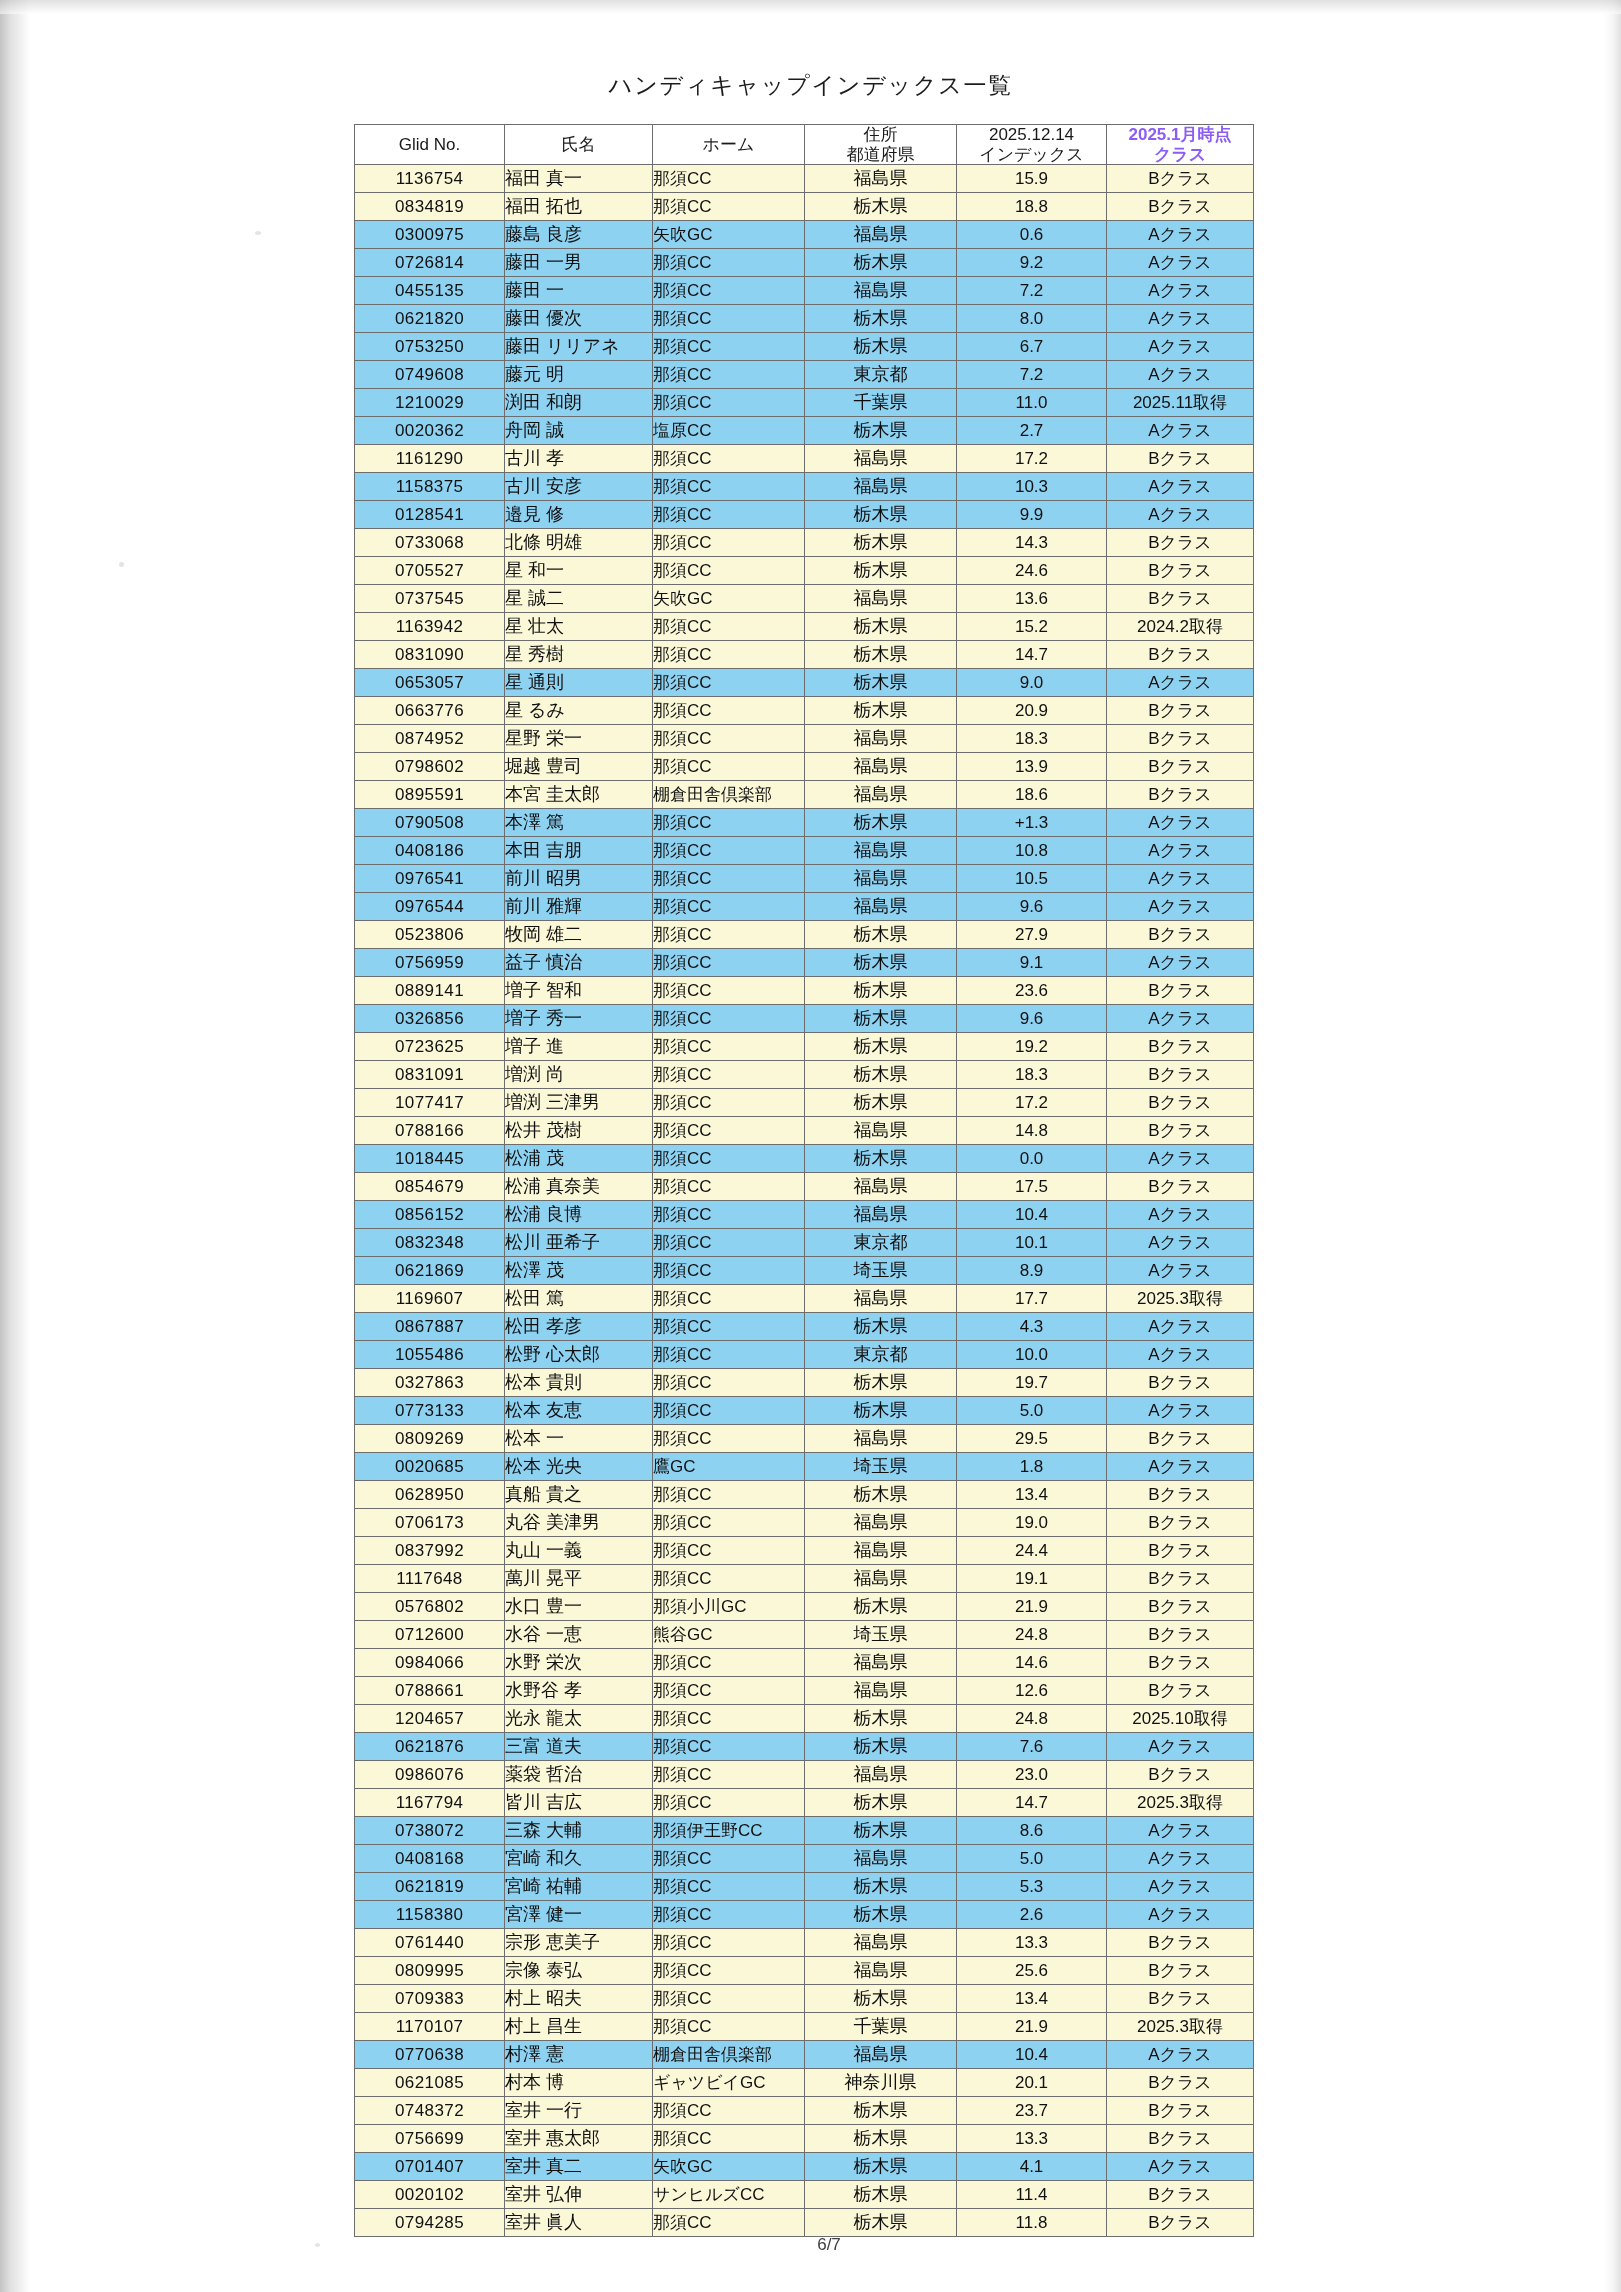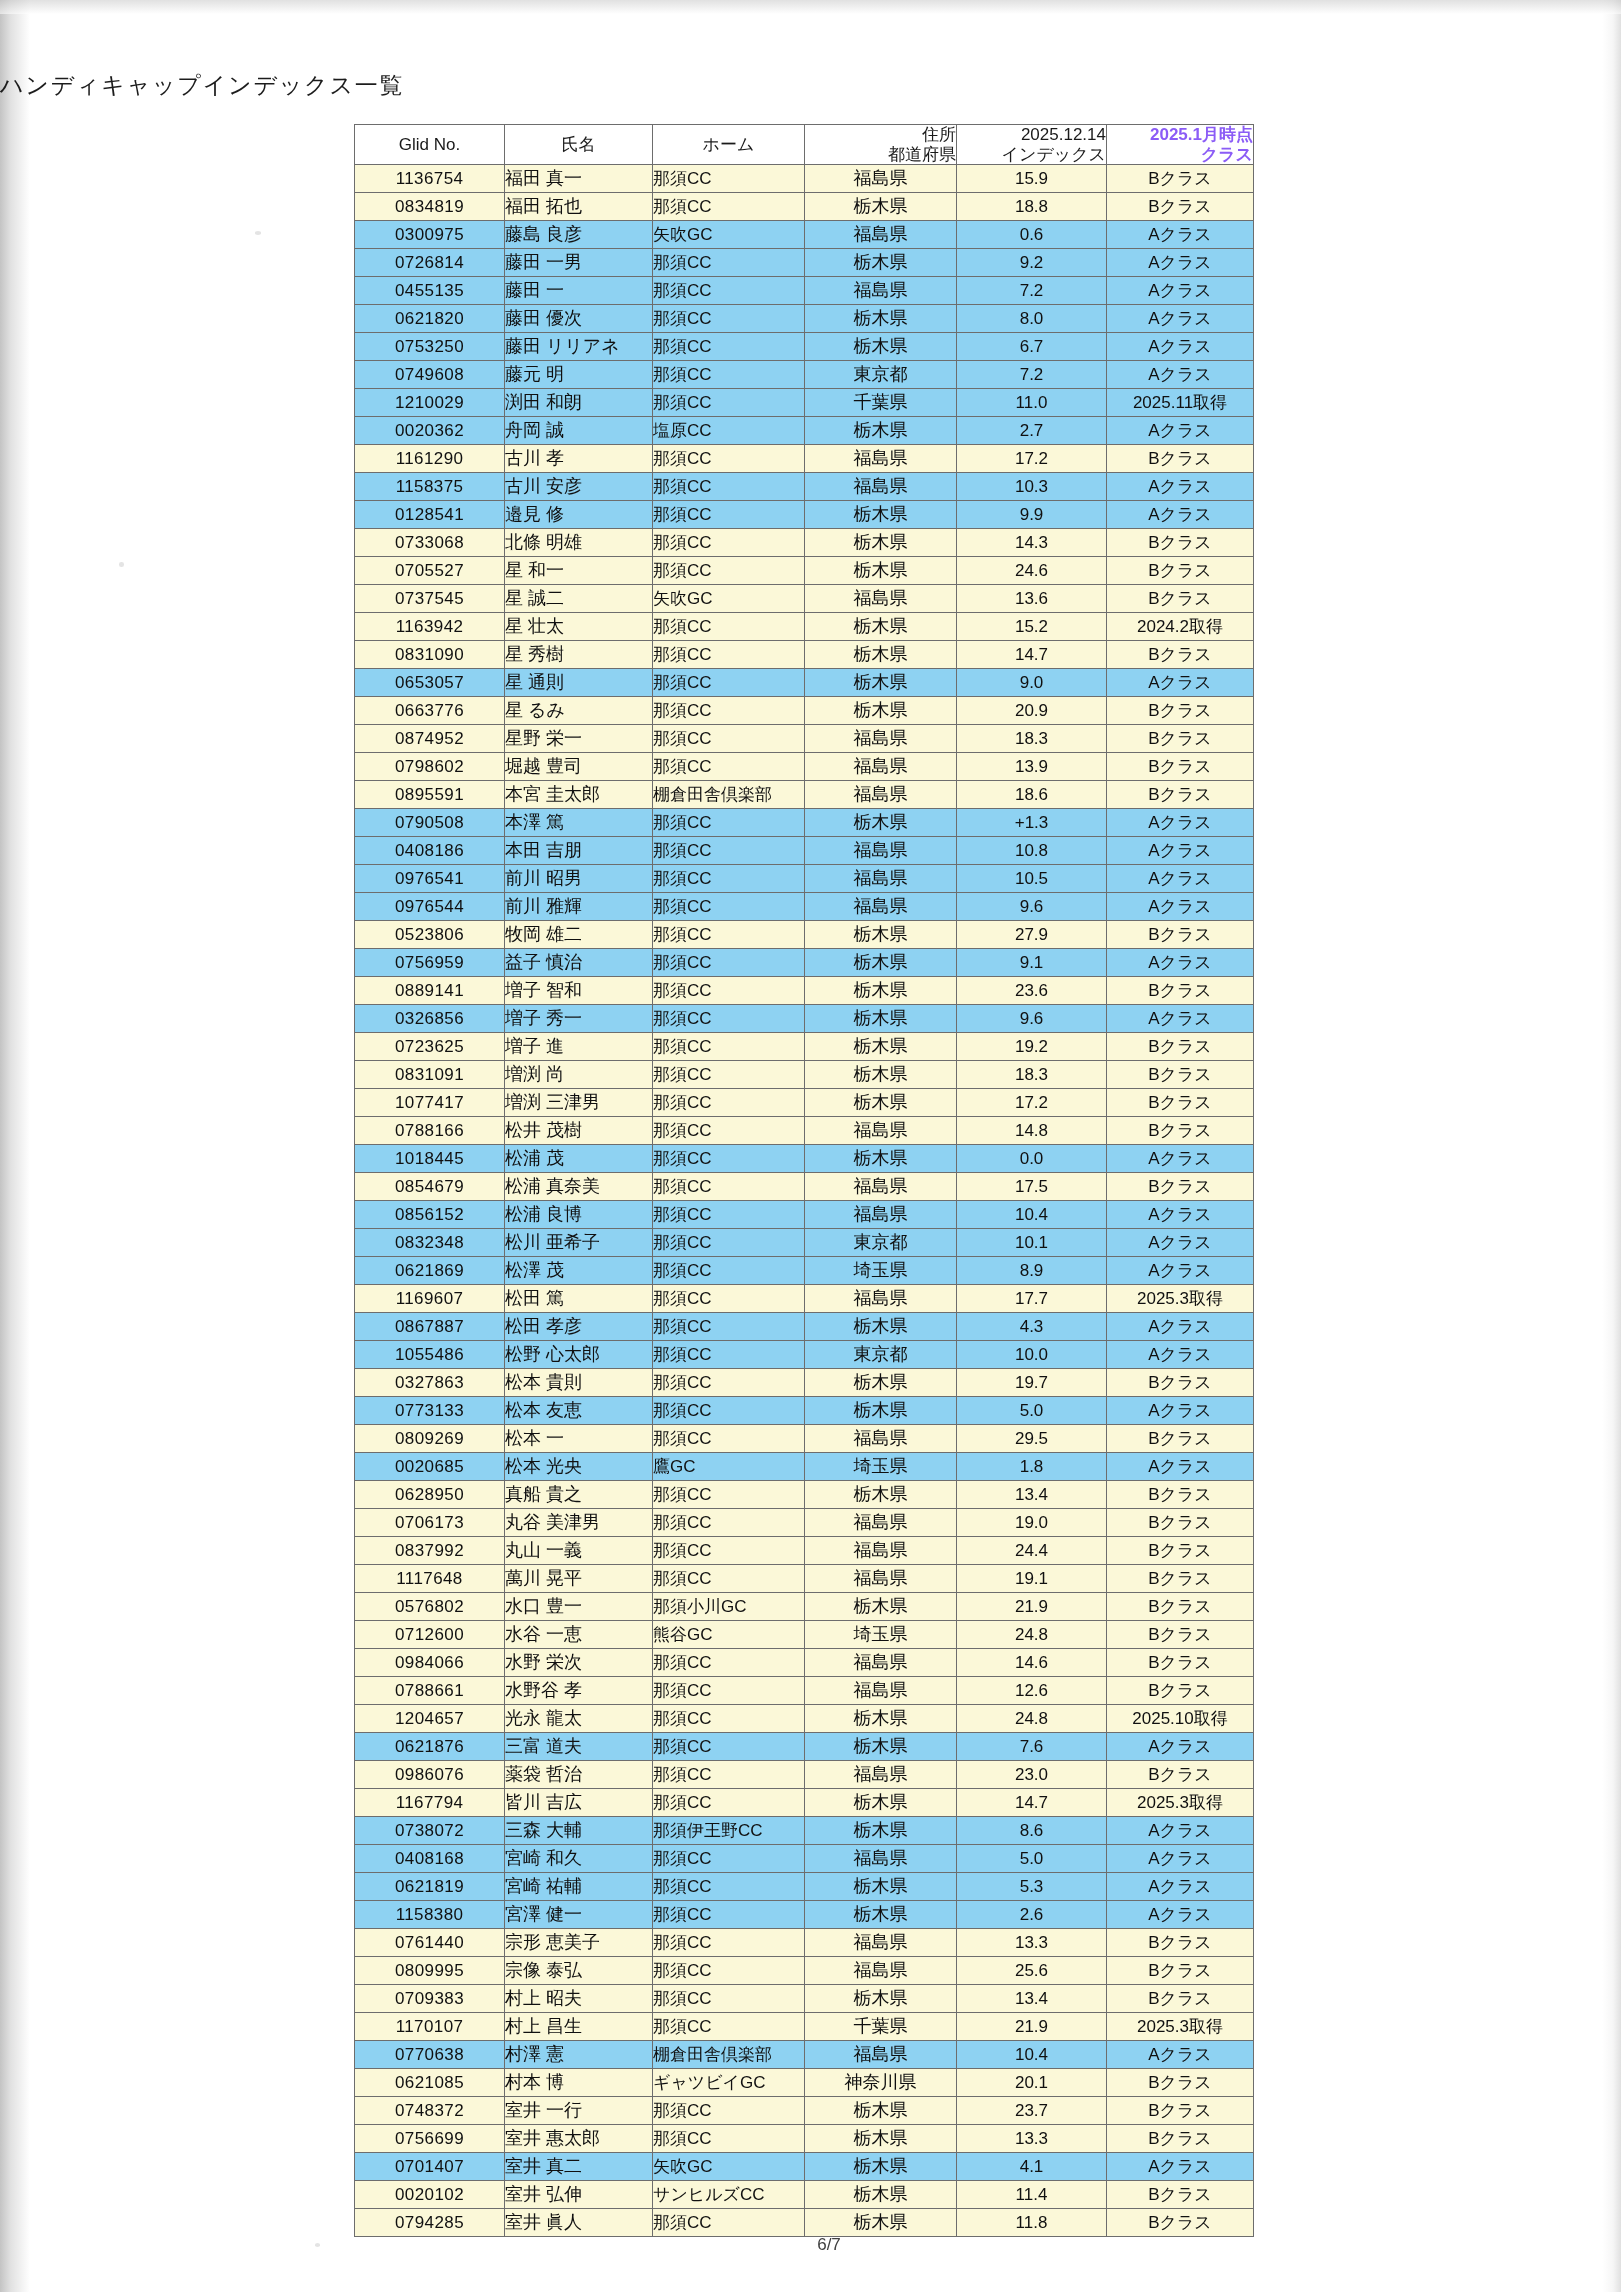--- a/index.html
+++ b/index.html
@@ -40,21 +40,21 @@
     left: 0; top: 0;
     width: 100%; height: 14.3px;
     background: linear-gradient(to bottom, #c8c8c8, #ffffff);
     opacity: .55;
   }
   .doc-title {
     position: absolute;
     top: 70px;
     left: 0;
     width: 100%;
-    text-align: left;
+    text-align: center;
     font-size: 23px;
     letter-spacing: 1.8px;
     color: #1c1c1c;
     font-weight: 400;
   }
   table.hc-table {
     position: absolute;
     top: 124px;
     left: 354px;
     width: 900px;
@@ -74,21 +74,21 @@
     white-space: nowrap;
   }
   thead th {
     background: #ffffff;
     font-weight: 400;
     font-size: 17px;
     text-align: center;
     height: 64px;
     color: #1a1a1a;
   }
-  thead th .hdr-line { display: block; text-align: right; }
+  thead th .hdr-line { display: block; }
   th.col-class-hdr { color: #8b5cf6; font-weight: 700; }
   
   col.c-glid  { width: 150px; }
   col.c-name  { width: 148px; }
   col.c-home  { width: 152px; }
   col.c-pref  { width: 152px; }
   col.c-index { width: 150px; }
   col.c-class { width: 147px; }
 
   td.glid  { text-align: center; font-size: 17px; letter-spacing: 0.4px; }

